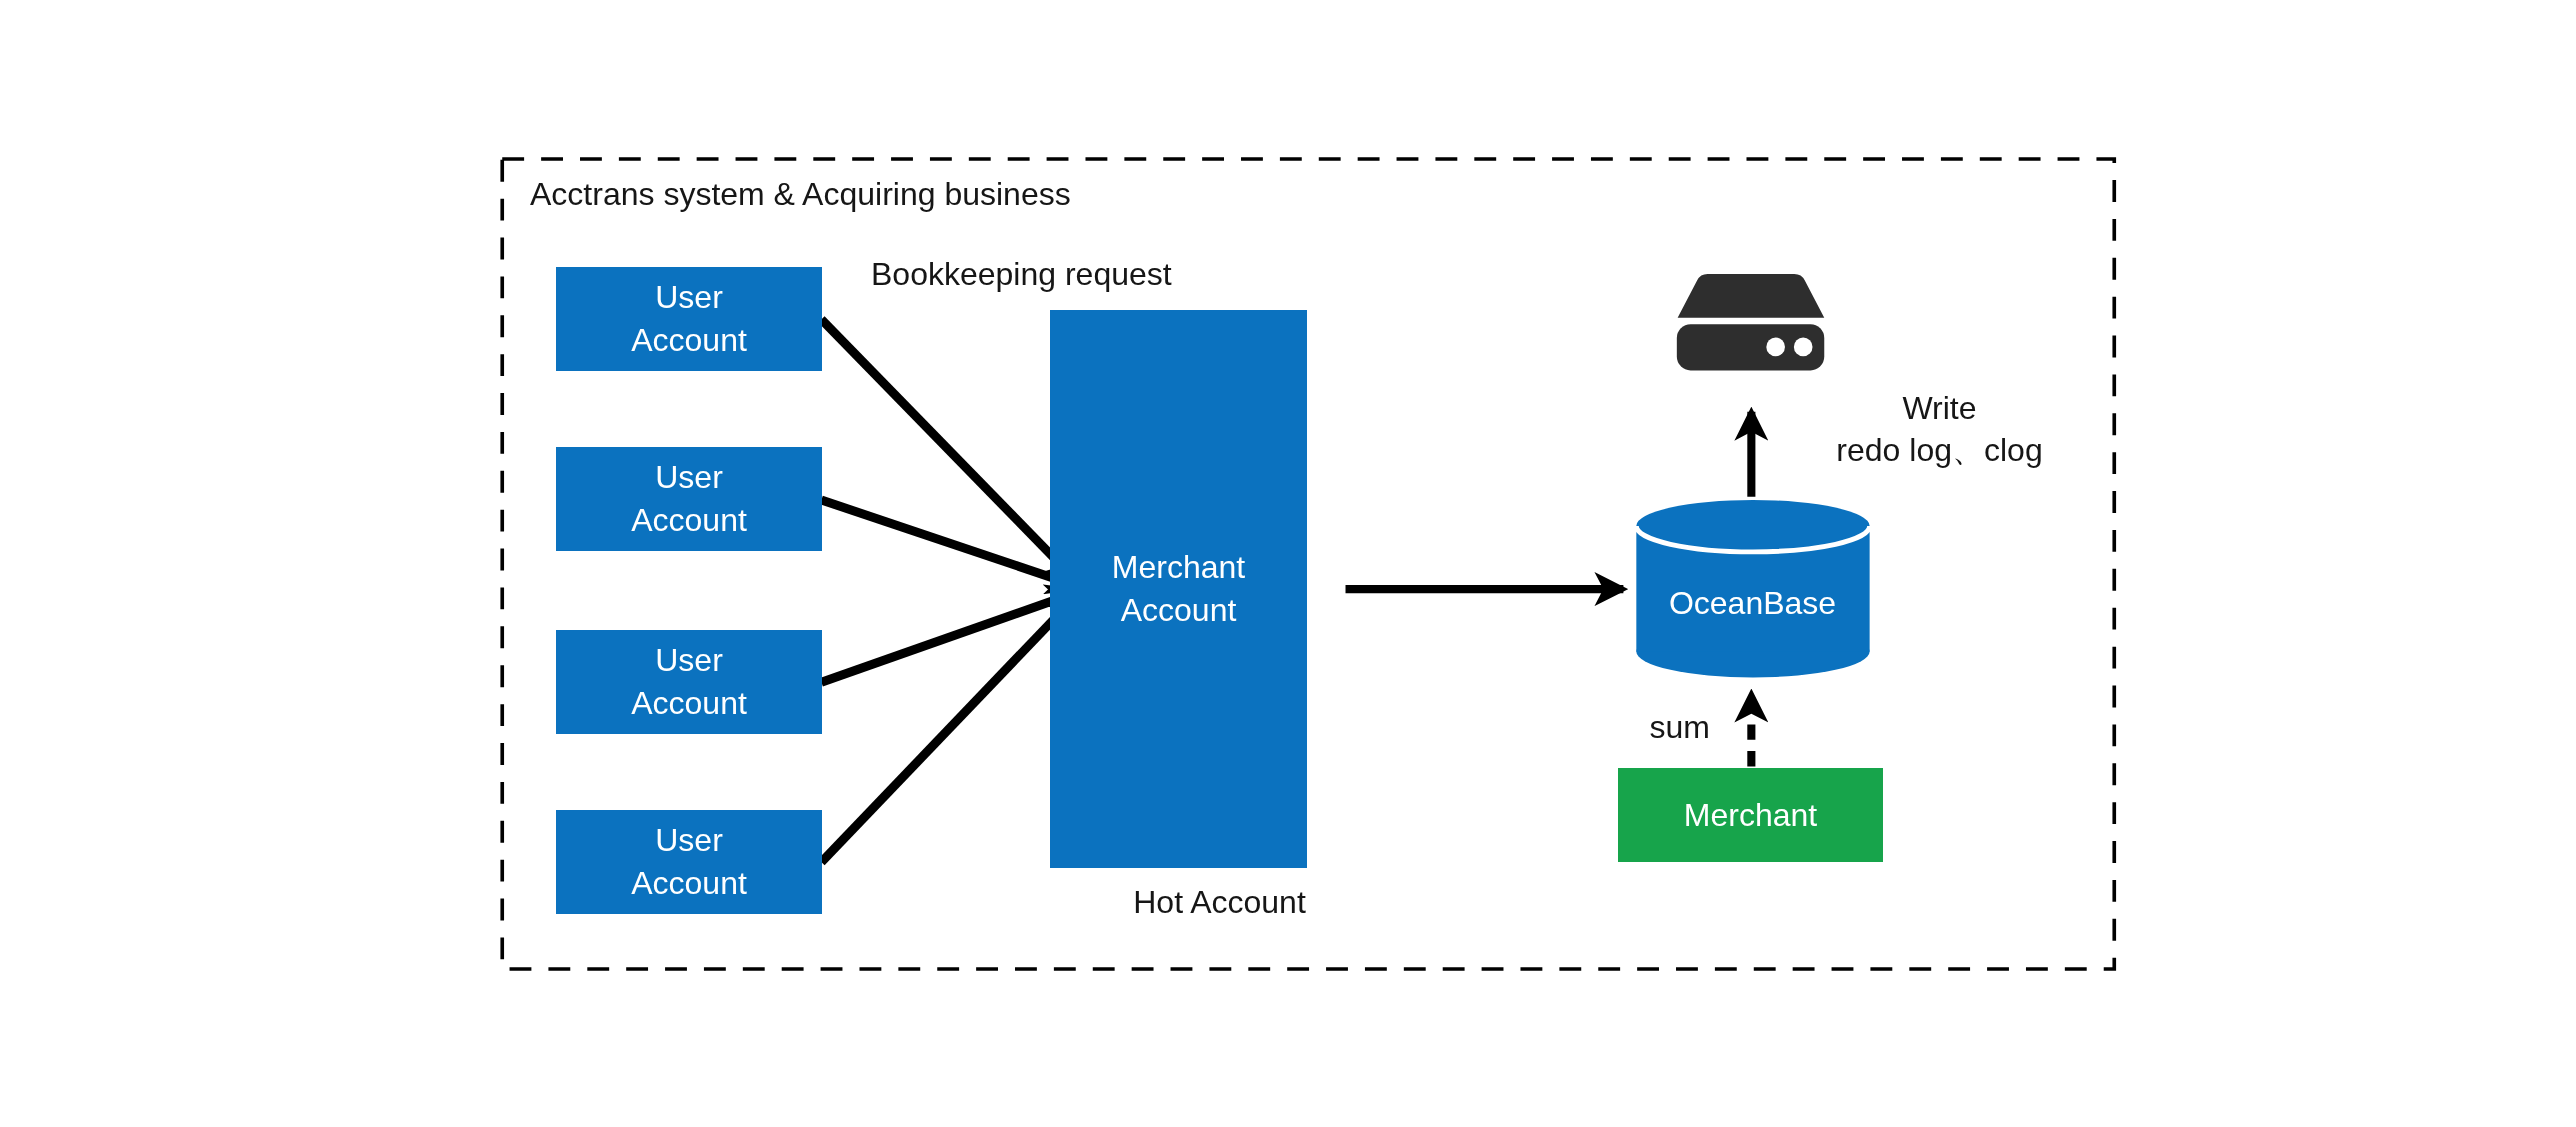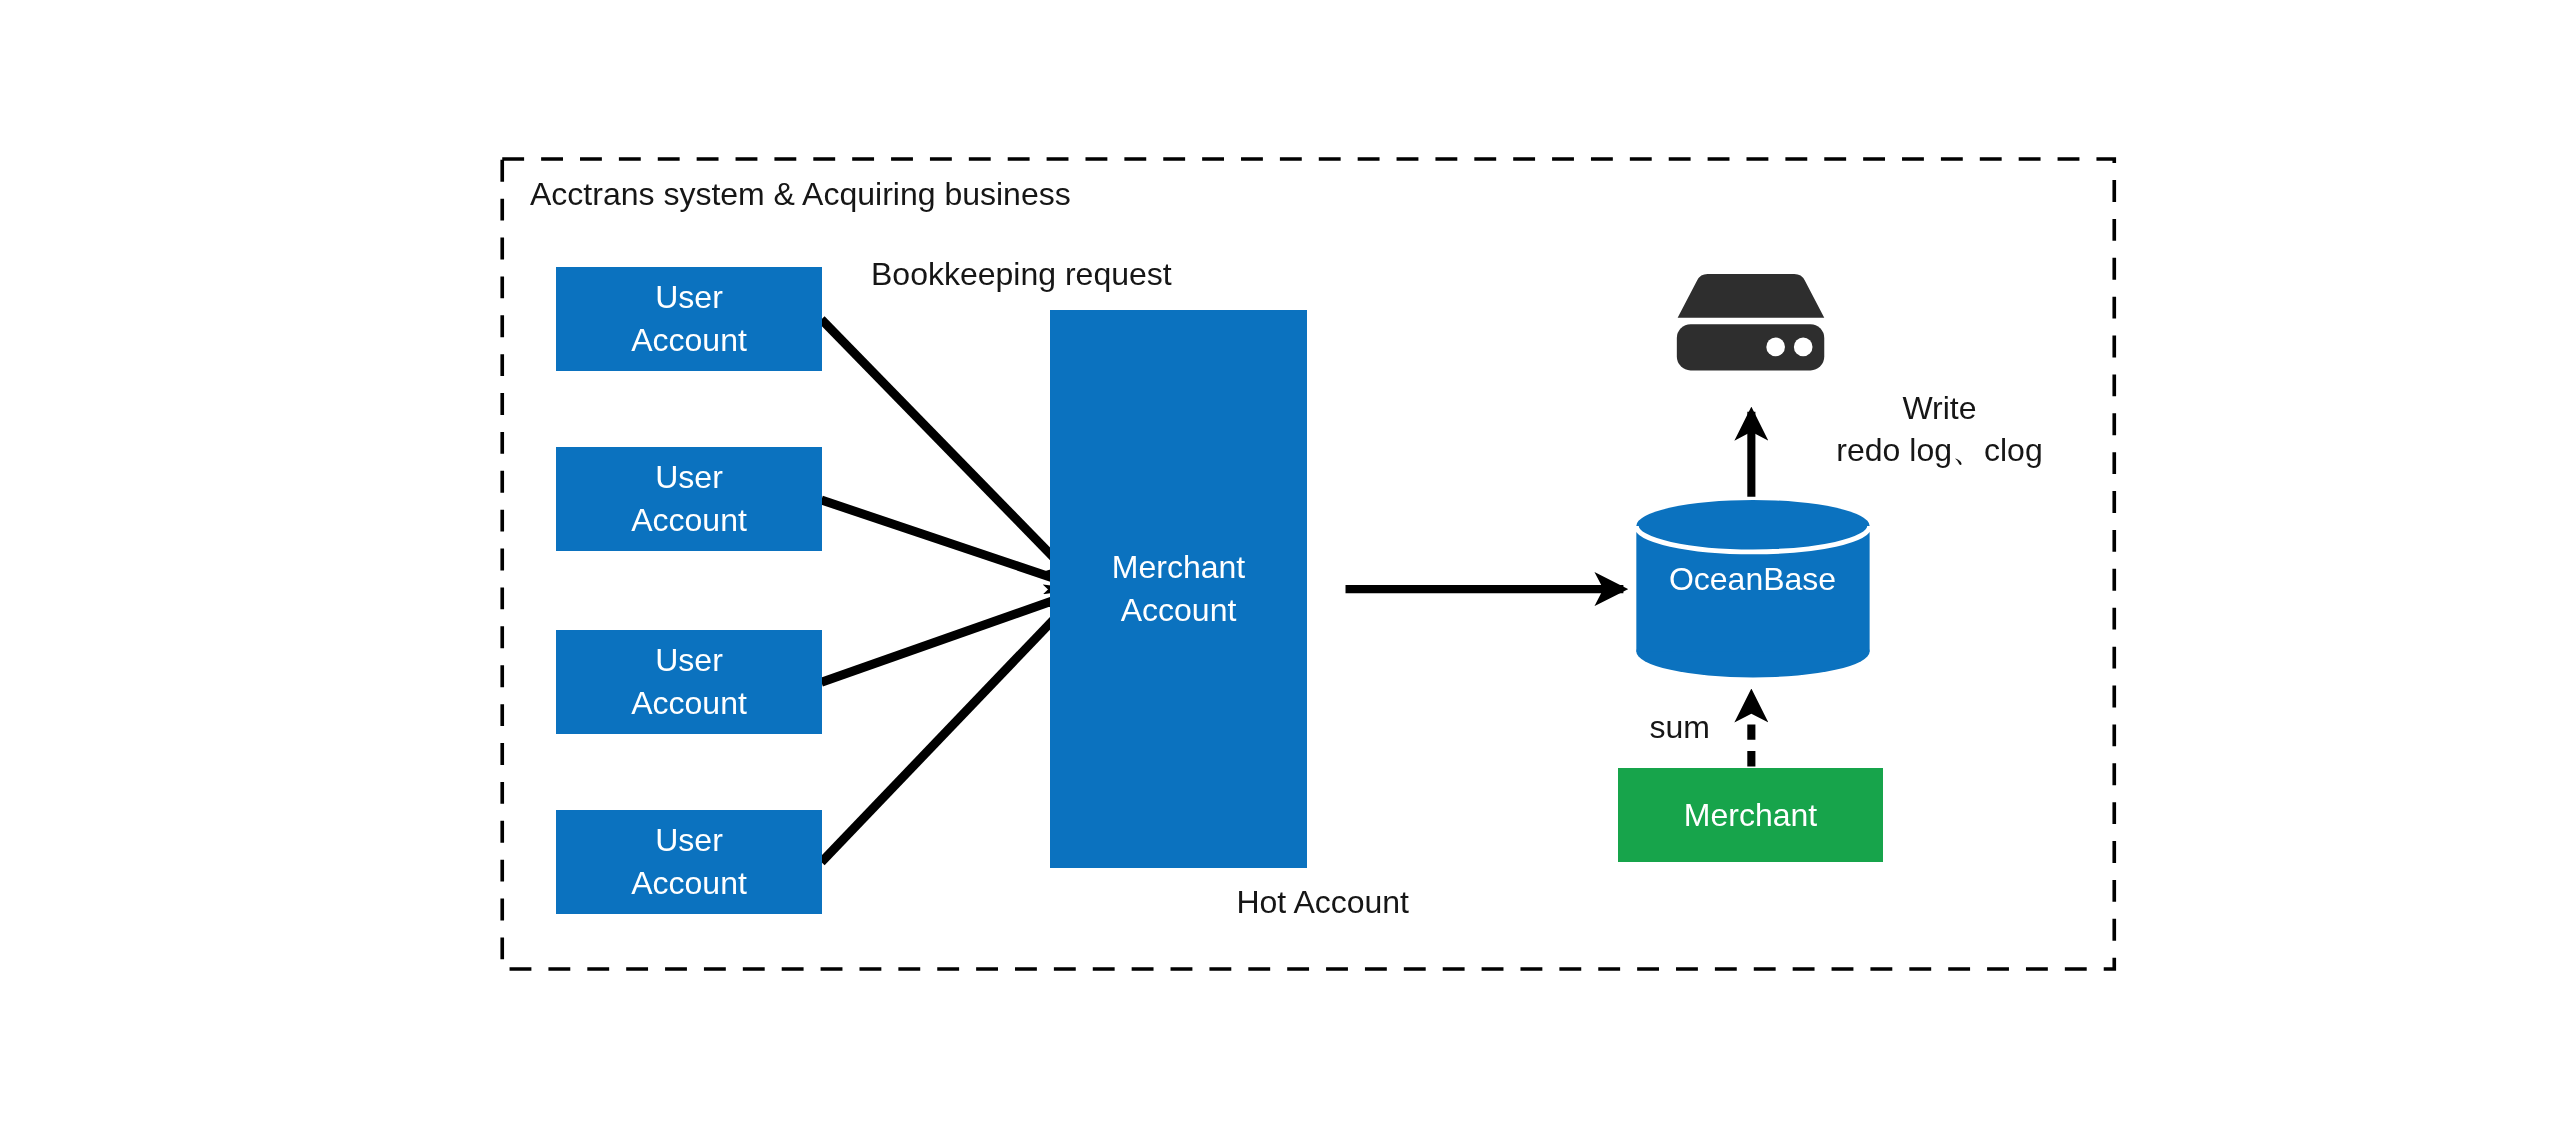--- a/index.html
+++ b/index.html
@@ -40,25 +40,25 @@
   .user-box.u4{top:810px;}
   .merchant-box{left:1050px;top:310px;width:257px;height:558px;background:var(--box-blue);}
   .schedule-box{left:1618px;top:768px;width:265px;height:94px;background:var(--schedule-green);}
 
   .annotation{
     position:absolute;color:var(--text-dark);
     font-size:32px;line-height:42px;white-space:nowrap;
   }
   .bookkeeping-label{left:871px;top:253px;}
   .record-label{left:1327px;top:502px;width:324px;text-align:center;}
-  .hot-label{left:1158px;top:881px;width:251px;text-align:right;}
+  .hot-label{left:1094px;top:881px;width:251px;text-align:center;}
   .sum-label{left:1588px;top:706px;width:122px;text-align:right;}
   .write-label{left:1802px;top:387px;width:275px;text-align:center;white-space:nowrap;}
   .oceanbase-label{
-    position:absolute;left:1636px;top:558px;width:233px;
+    position:absolute;left:1636px;top:582px;width:233px;
     color:var(--box-text);font-size:32px;line-height:42px;text-align:center;
   }
 
   .line-blk{display:block;}
 </style>
 </head>
 <body>
 
 <div class="stage">
 

